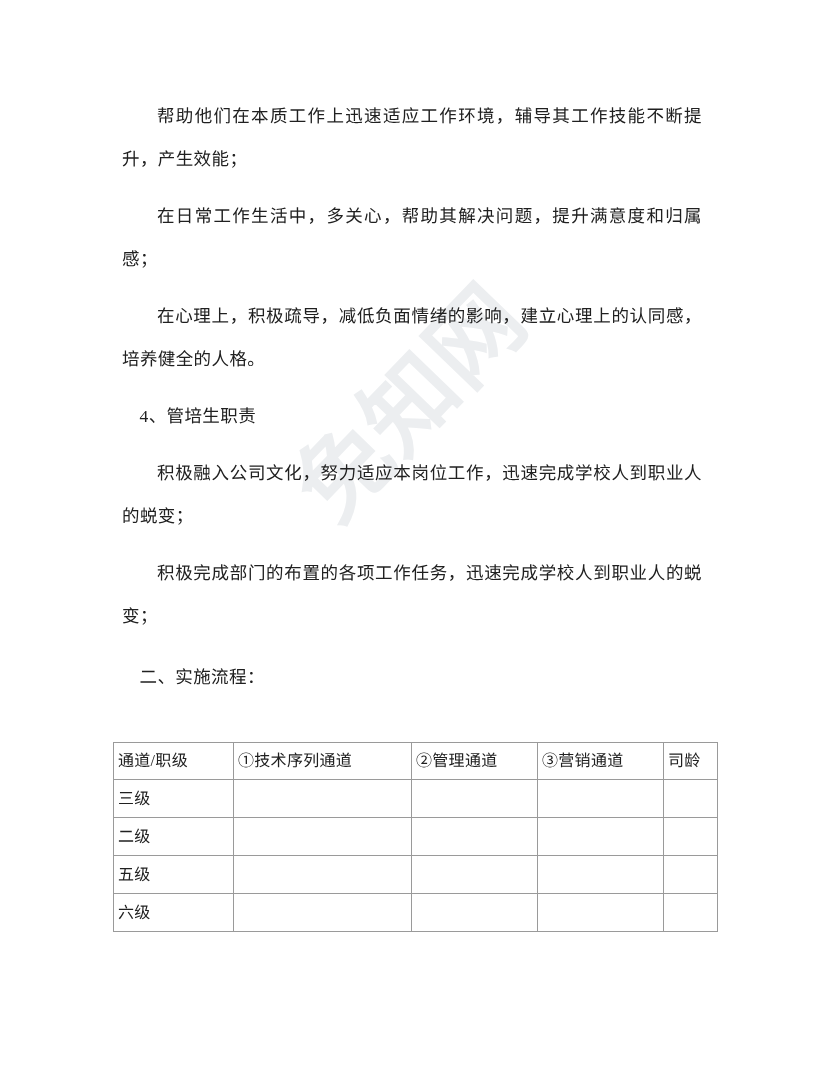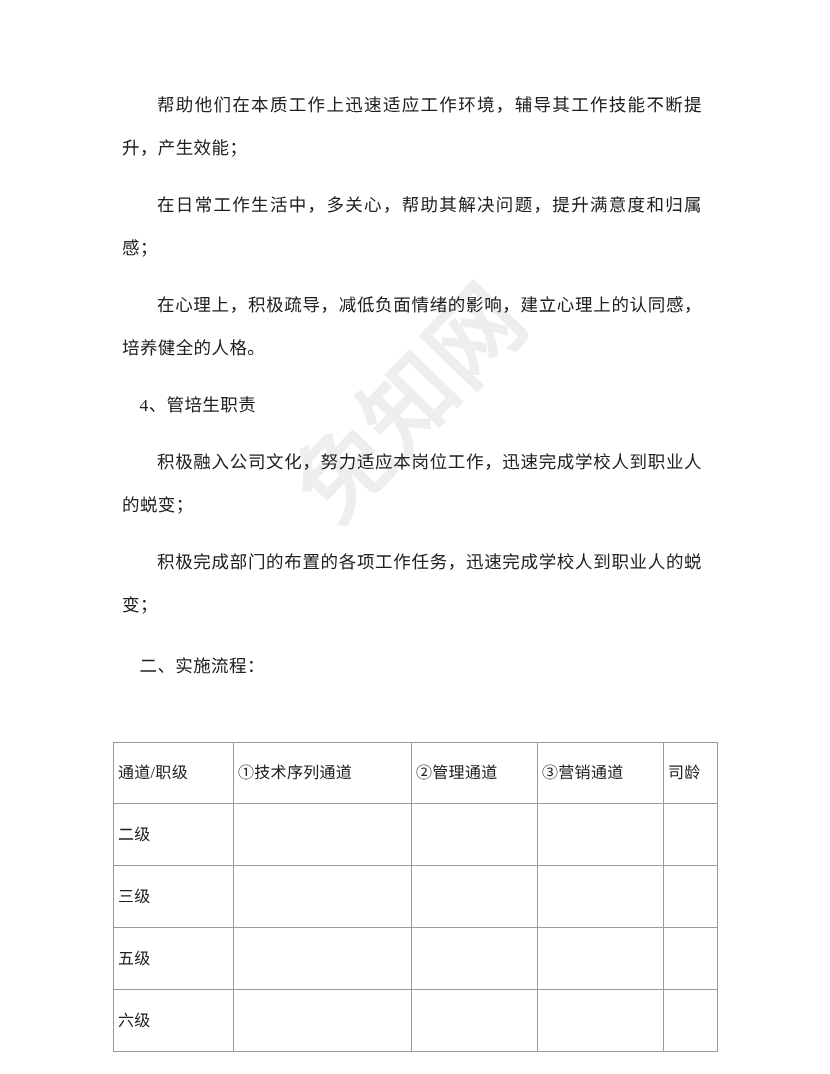--- a/index.html
+++ b/index.html
@@ -44,21 +44,21 @@
     top: 50%;
     margin-left: -150px;
     margin-top: -60px;
     line-height: 1.05;
   }
 
   
   .body-text {
     position: absolute;
     left: 122px;
-    top: 84px;
+    top: 95px;
     width: 580px;
     z-index: 2;
   }
   p.para {
     margin: 0 0 0 0;
     font-size: 17.5px;
     line-height: 43px;
     text-align: justify;
     text-justify: inter-ideograph;
     letter-spacing: 0.4px;
@@ -88,21 +88,21 @@
   table.plan-table {
     border-collapse: collapse;
     width: 604px;
     table-layout: fixed;
     font-size: 16px;
     color: #202020;
   }
   table.plan-table td {
     border: 1px solid #9a9a9a;
     height: 33px;
-    padding: 14px 4px;
+    padding: 2px 4px;
     vertical-align: middle;
     line-height: 20px;
     font-family: "Liberation Serif", "DejaVu Serif", serif;
     letter-spacing: 0.3px;
   }
   table.plan-table tr.hdr td { height: 32px; }
   col.c0 { width: 120px; }
   col.c1 { width: 178px; }
   col.c2 { width: 126px; }
   col.c3 { width: 126px; }
@@ -151,29 +151,29 @@
         <tr class="hdr">
           <td>通道/职级</td>
           <td>①技术序列通道</td>
           <td>②管理通道</td>
           <td>③营销通道</td>
           <td>司龄</td>
         </tr>
 
 
         <tr>
-          <td>二级</td>
+          <td>三级</td>
           <td></td>
           <td></td>
           <td></td>
           <td></td>
         </tr>
 
         <tr>
-          <td>三级</td>
+          <td>二级</td>
           <td></td>
           <td></td>
           <td></td>
           <td></td>
         </tr>
 
 
         <tr>
           <td>五级</td>
           <td></td>

